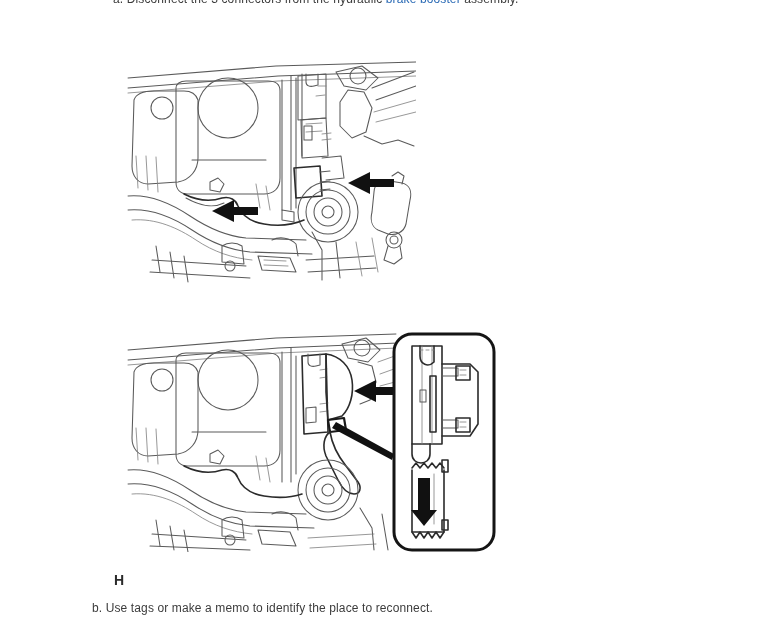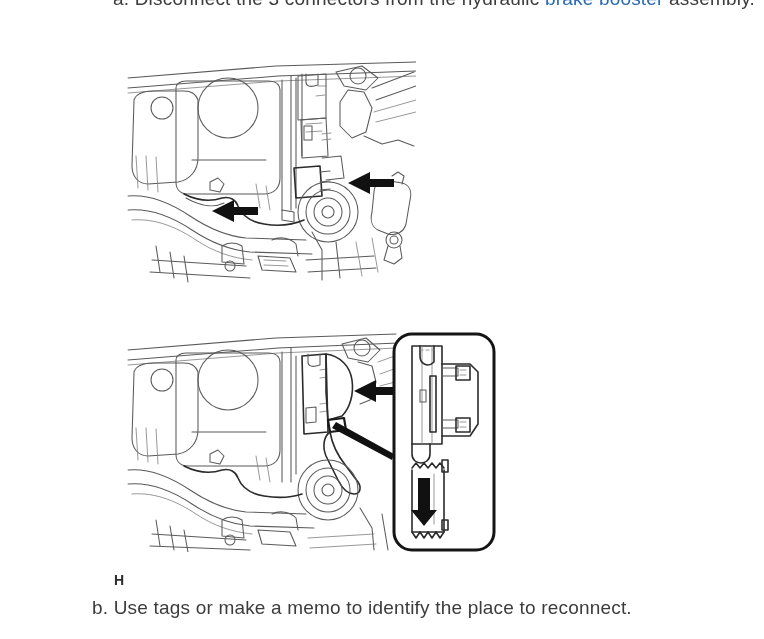--- a/index.html
+++ b/index.html
@@ -14,21 +14,21 @@
     position: relative;
     overflow: hidden;
     font-family: "Liberation Sans", sans-serif;
     color: #3c3c3c;
     -webkit-font-smoothing: antialiased;
   }
 
   
   .step-line {
     position: absolute;
-    font-size: 19px;
+    font-size: 12px;
     line-height: 20px;
     color: #3c3c3c;
     white-space: nowrap;
     letter-spacing: 0.01em;
   }
   #step-a {
     left: 113px;
     top: -11px;
   }
   #step-b {

